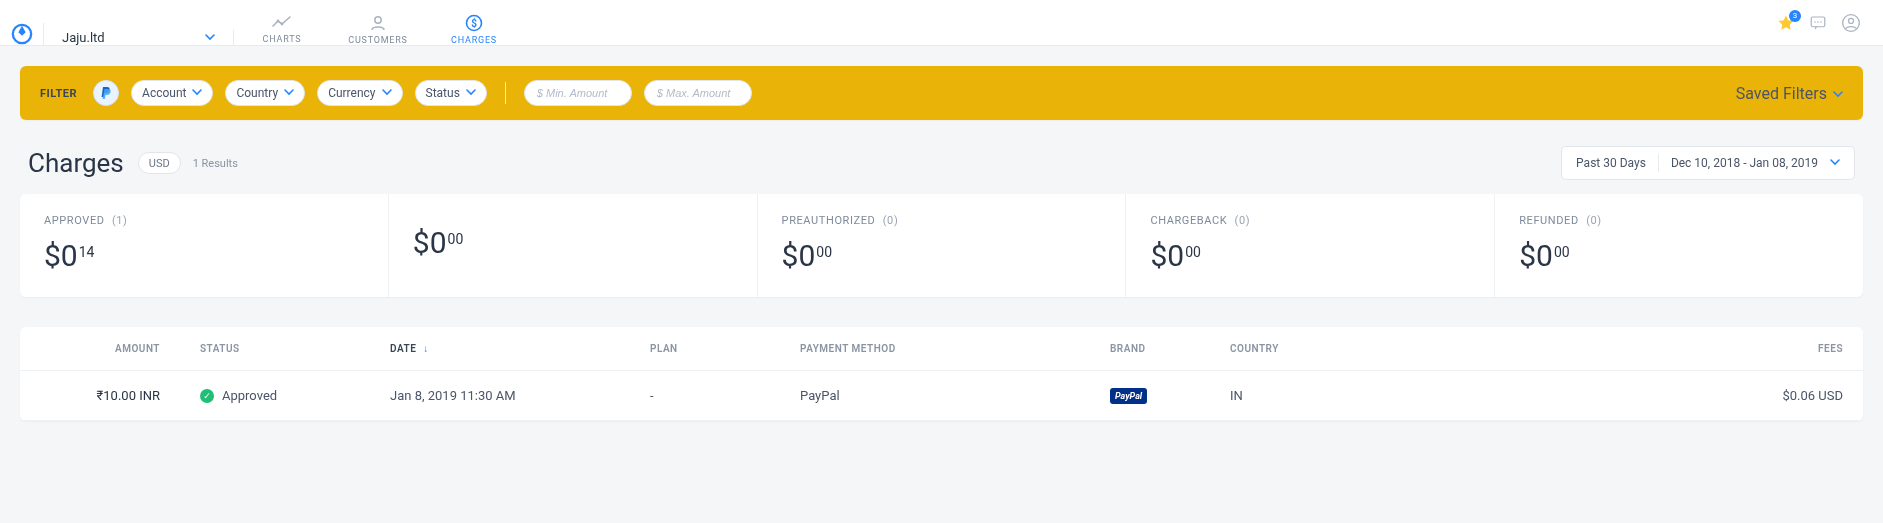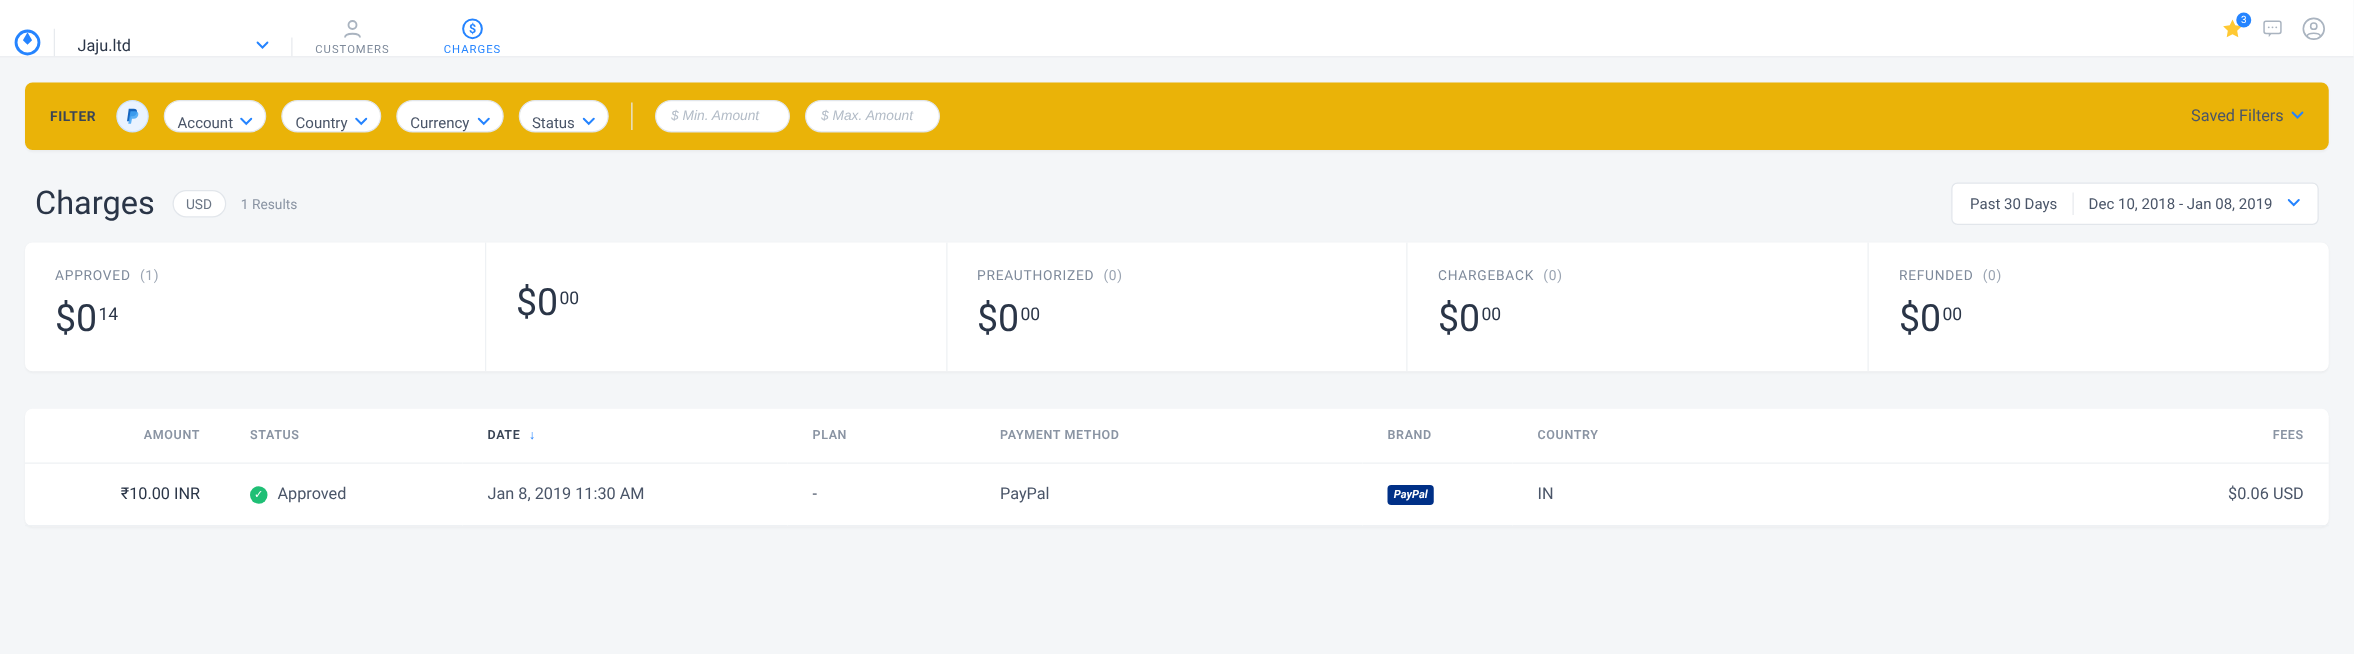--- a/index.html
+++ b/index.html
@@ -56,32 +56,32 @@
     box-shadow: 0 1px 2px rgba(0,0,0,0.04);
   }
   .filter-label { font-size:11px; font-weight:700; letter-spacing:0.5px; color:#3a4556; margin-right:4px; }
   .paypal-chip {
     width:26px; height:26px; border-radius:50%; border:1.5px solid #cfe4ff;
     background:#eaf3ff; display:flex; align-items:center; justify-content:center;
     color:#2584ff; cursor:pointer;
   }
   .pill {
     height:26px; padding:0 10px; border:1px solid #e2e6eb; border-radius:13px;
-    display:flex; align-items:flex-end; gap:6px; font-size:12px; color:#4a5568;
+    display:flex; align-items:center; gap:6px; font-size:12px; color:#4a5568;
     background:#fff; cursor:pointer; white-space:nowrap;
   }
   .pill .chev { color:#2584ff; }
   .vdiv { width:1px; height:22px; background:#e7eaee; margin:0 6px; }
   .amt-input {
     height:26px; width:108px; border:1px solid #e2e6eb; border-radius:13px;
     padding:0 12px; font-size:11px; color:#4a5568; font-style:italic;
   }
   .amt-input::placeholder { color:#b3bcc7; font-style:italic; }
   .filter-spacer { flex:1; }
-  .saved-filters { font-size:13px; color:#4a5568; display:flex; align-items:center; gap:6px; cursor:pointer; }
+  .saved-filters { font-size:16px; color:#4a5568; display:flex; align-items:center; gap:6px; cursor:pointer; }
 
   
   .title-row { display:flex; align-items:center; padding: 26px 8px 14px; }
   .page-title { font-size:26px; color:#2a3547; font-weight:400; margin-right:14px; }
   .currency-pill {
     height:22px; padding:0 10px; border:1px solid #e2e6eb; border-radius:11px;
     font-size:11px; color:#6b7685; display:flex; align-items:center; background:#fff;
     margin-right:12px; cursor:pointer;
   }
   .results-count { font-size:11px; color:#8a94a3; }
@@ -156,20 +156,30 @@
     </div>
     <div class="account-cell">
       <span class="name">Jaju.ltd</span>
       <span>
         <svg class="chev-svg" viewBox="0 0 10 10">
             <path d="M1 3 L5 7 L9 3" stroke="#2584ff" stroke-width="1.6" fill="none" stroke-linecap="round"></path>
           </svg>
       </span>
     </div>
     <div class="nav-tabs">
+      <div class="nav-tab">
+        <span class="nav-icon">
+          <svg width="20" height="16" viewBox="0 0 20 16">
+              <path d="M1 11 L6 6 L10 9 L18 2" stroke="currentColor" stroke-width="1.6" fill="none" stroke-linecap="round"></path>
+              <circle cx="6" cy="6" r="1.4" fill="currentColor"></circle>
+              <circle cx="10" cy="9" r="1.4" fill="currentColor"></circle>
+            </svg>
+        </span>
+        <span class="nav-label">CHARTS</span>
+      </div>
       <div class="nav-tab">
         <span class="nav-icon">
           <svg width="18" height="18" viewBox="0 0 18 18">
               <circle cx="9" cy="6" r="3.2" stroke="currentColor" stroke-width="1.5" fill="none"></circle>
               <path d="M3 16 C3 12 15 12 15 16" stroke="currentColor" stroke-width="1.5" fill="none"></path>
             </svg>
         </span>
         <span class="nav-label">CUSTOMERS</span>
       </div>
       <div class="nav-tab active">

